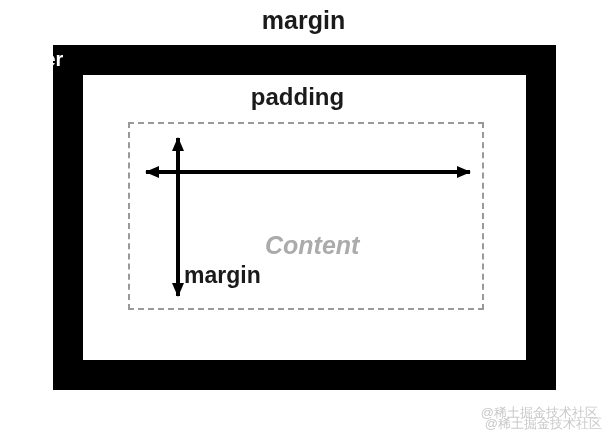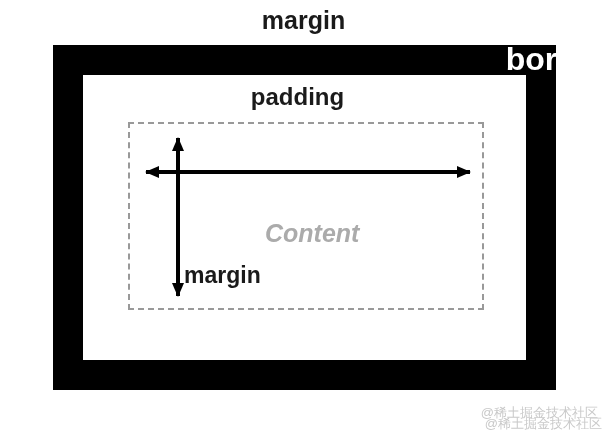--- a/index.html
+++ b/index.html
@@ -52,43 +52,43 @@
     white-space: nowrap;
   }
   .margin-label {
     left: 0; right: 0; top: 6px;
     text-align: center;
     font-size: 25px;
     line-height: 28px;
   }
   .border-label {
     left: 0; right: 0; top: 46px;
-    text-align: right;
-    font-size: 32px;
+    text-align: left;
+    font-size: 20px;
     line-height: 26px;
     color: var(--border-label-text);
   }
   .padding-label {
     left: 0; right: 12px; top: 84px;
     text-align: center;
     font-size: 24px;
     line-height: 26px;
   }
   .width-label {
     right: 137px; top: 177px;
     font-size: 23px;
     line-height: 26px;
   }
   .height-label {
     left: 184px; top: 262px;
     font-size: 23px;
     line-height: 26px;
   }
   .content-label {
-    left: 265px; top: 219px;
+    left: 265px; top: 231px;
     font-size: 25px;
     line-height: 28px;
     font-style: italic;
     color: var(--content-text);
   }
   .arrows {
     position: absolute;
     left: 0; top: 0;
     width: 607px; height: 436px;
     pointer-events: none;

